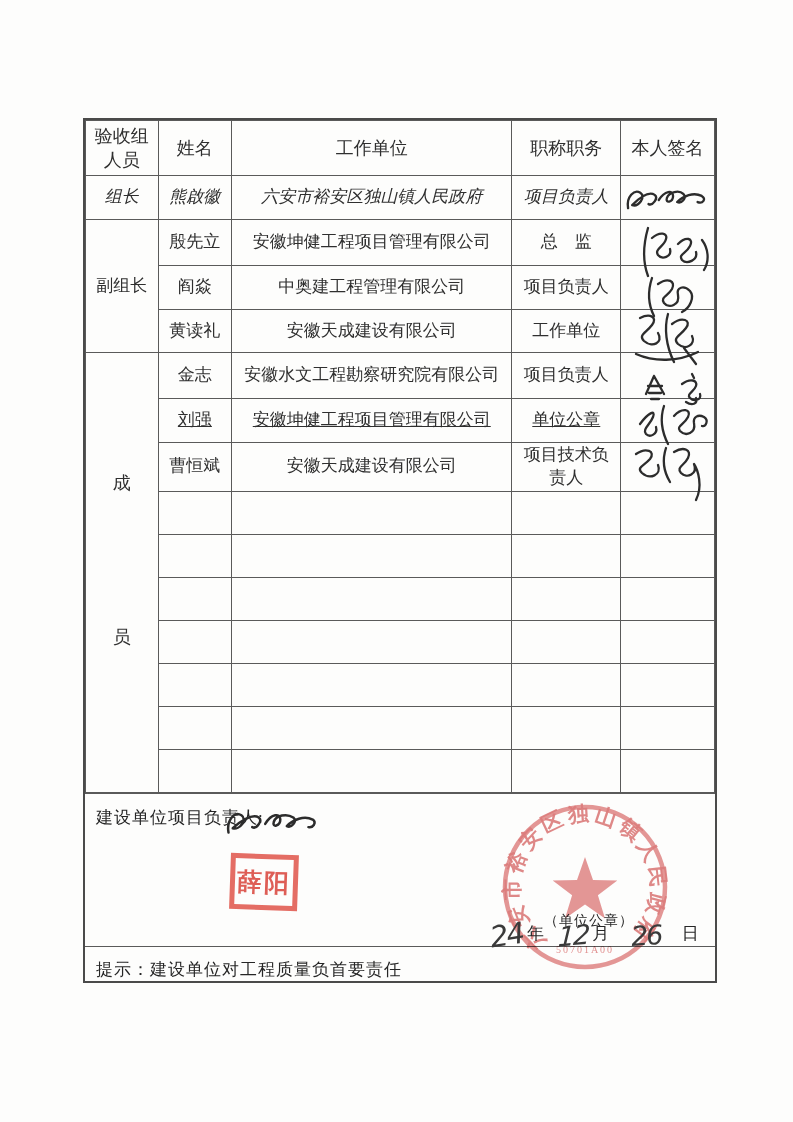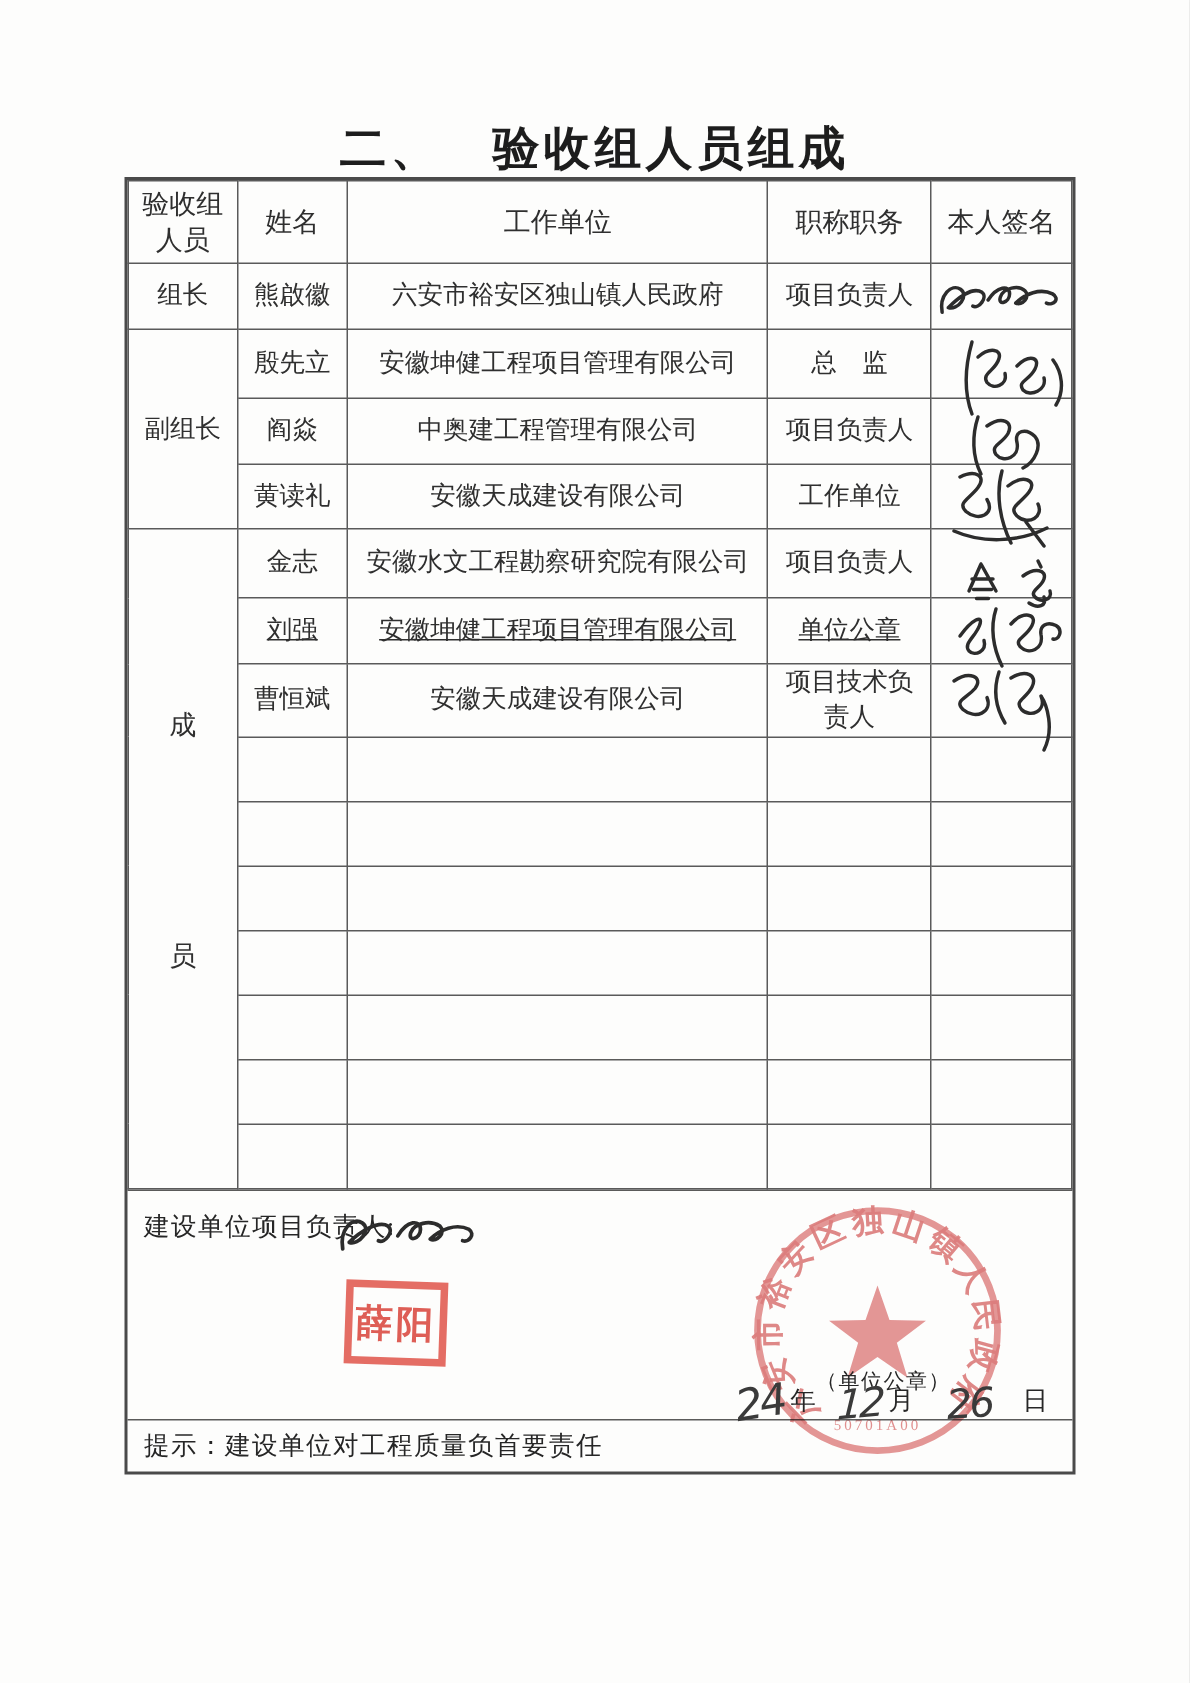--- a/index.html
+++ b/index.html
@@ -30,38 +30,38 @@
   table.roster th, table.roster td{
     border:1px solid #5a5a5a;
     text-align:center;vertical-align:middle;
     font-size:17px;font-weight:normal;
     padding:1px 4px;line-height:1.35;
     overflow:visible;
   }
   table.roster th{font-size:18px;height:52px;}
   .col-role{width:72px}.col-name{width:73px}.col-unit{width:278px}.col-title{width:108px}.col-sign{width:93px}
   tr.r{height:45px;}
-  tr.r1{height:44px;} tr.r2{height:46px;} tr.r3{height:44px;} tr.r4{height:43px;}
+  tr.r1{height:44px;font-style:italic;} tr.r2{height:46px;} tr.r3{height:44px;} tr.r4{height:43px;}
   tr.r5{height:46px;} tr.r6{height:44px;text-decoration:underline;} tr.r7{height:44px;}
   tr.re{height:43px;}
   td.role-member{position:relative;}
   .member-split{position:absolute;left:0;top:0;width:100%;height:100%;}
   .member-split span{position:absolute;left:0;width:100%;text-align:center;font-size:18px;}
   .member-top{top:27%;}
   .member-bottom{top:62%;}
   .sig-block{
     position:relative;height:152px;border-top:1px solid #5a5a5a;
     font-size:17px;
   }
   .sig-label{position:absolute;left:11px;letter-spacing:1px;color:#262626;}
   .lbl1{top:12px;}
   .lbl2{top:54px;}
   .note-row{
     height:34px;border-top:1px solid #5a5a5a;
-    display:flex;align-items:center;
+    display:flex;align-items:flex-end;
     padding-left:11px;font-size:17px;letter-spacing:1px;color:#262626;
   }
   
   .hw{position:absolute;pointer-events:none;}
   .hw svg path{fill:none;stroke:#2c2c2c;stroke-width:2.3;stroke-linecap:round;stroke-linejoin:round;}
   
   .stamp{
     position:absolute;left:230px;top:854px;width:58px;height:46px;
     border:5px solid rgba(221,62,50,.75);
     transform:rotate(2deg);
@@ -87,21 +87,20 @@
   }
   .date-line .hw2{font-size:27px;transform:rotate(-5deg) skewX(-8deg);}
   .date-line .hw3{font-size:27px;transform:rotate(-4deg);}
   .gap1{display:inline-block;width:6px;} .gap2{display:inline-block;width:14px;} .gap3{display:inline-block;width:12px;}
 </style>
 </head>
 <body>
 
 <div class="page">
 
-  <div class="doc-title">二、　验收组人员组成</div>
 
   <div class="frame">
     <table class="roster">
       <colgroup>
         <col class="col-role">
           <col class="col-name">
           <col class="col-unit">
           <col class="col-title">
           <col class="col-sign">
       </colgroup>

